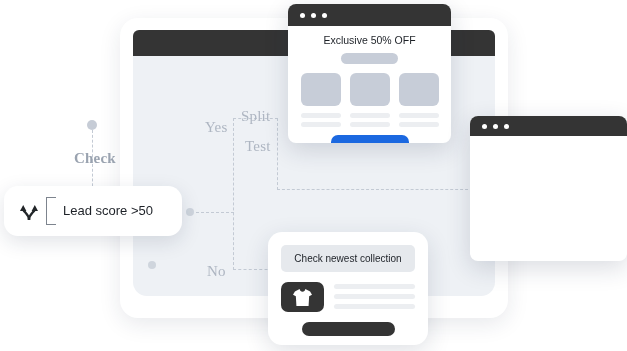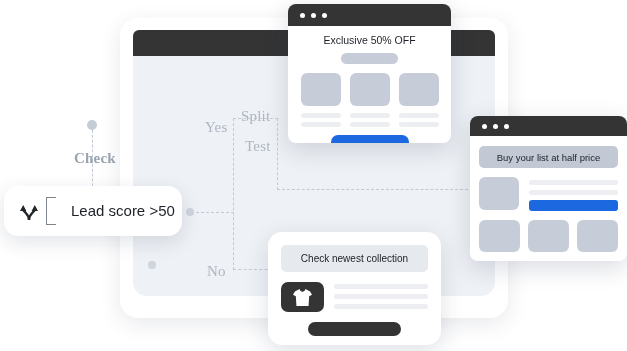--- a/index.html
+++ b/index.html
@@ -132,25 +132,24 @@
     border-right: none;
     flex: 0 0 9px;
   }
   .cond-list {
     padding-left: 7px;
     display: flex;
     flex-direction: column;
     justify-content: center;
   }
   .cond-item {
-    font-size: 15px;
+    font-size: 13px;
     color: #1d2127;
     line-height: 16px;
     white-space: nowrap;
-    margin-left: 8px;
   }
 
   
   .browser {
     position: absolute;
     background: #ffffff;
     border-radius: 8px;
     box-shadow: 0 7px 24px rgba(25,40,70,0.16);
     overflow: hidden;
   }
@@ -268,21 +267,21 @@
     height: 32px;
     border-radius: 6px;
     background: #c7cdd8;
   }
 
   
   .card-bottom {
     position: absolute;
     left: 268px;
     top: 232px;
-    width: 173px;
+    width: 160px;
     height: 113px;
     background: #ffffff;
     border-radius: 14px;
     box-shadow: 0 7px 24px rgba(25,40,70,0.14);
     text-align: center;
   }
   .b-banner {
     margin: 13px 13px 0;
     height: 27px;
     border-radius: 5px;
@@ -402,36 +401,20 @@
       </div>
       <div class="cta-blue"></div>
     </div>
   </div>
 
   <div class="browser browser-right">
     <div class="browser-bar">
       <div class="tdot"></div>
       <div class="tdot"></div>
       <div class="tdot"></div>
-    </div>
-    <div class="browser-body">
-      <div class="banner">Buy your list at half price</div>
-      <div class="r-mid">
-        <div class="r-thumb"></div>
-        <div class="r-lines">
-          <div class="r-line"></div>
-          <div class="r-line"></div>
-          <div class="r-cta"></div>
-        </div>
-      </div>
-      <div class="r-tiles">
-        <div class="r-tile"></div>
-        <div class="r-tile"></div>
-        <div class="r-tile"></div>
-      </div>
     </div>
   </div>
 
   <div class="card-bottom">
     <div class="b-banner">Check newest collection</div>
     <div class="b-mid">
       <div class="b-thumb">
         <svg width="21" height="19" viewBox="0 0 22 20" aria-hidden="true">
           <path d="M8 1 L3 3.6 L1 7.2 L4 8.8 L4.6 19 H17.4 L18 8.8 L21 7.2 L19 3.6 L14 1 C13.6 3 12.6 3.9 11 3.9 C9.4 3.9 8.4 3 8 1 Z" fill="#ffffff"></path>
         </svg>

